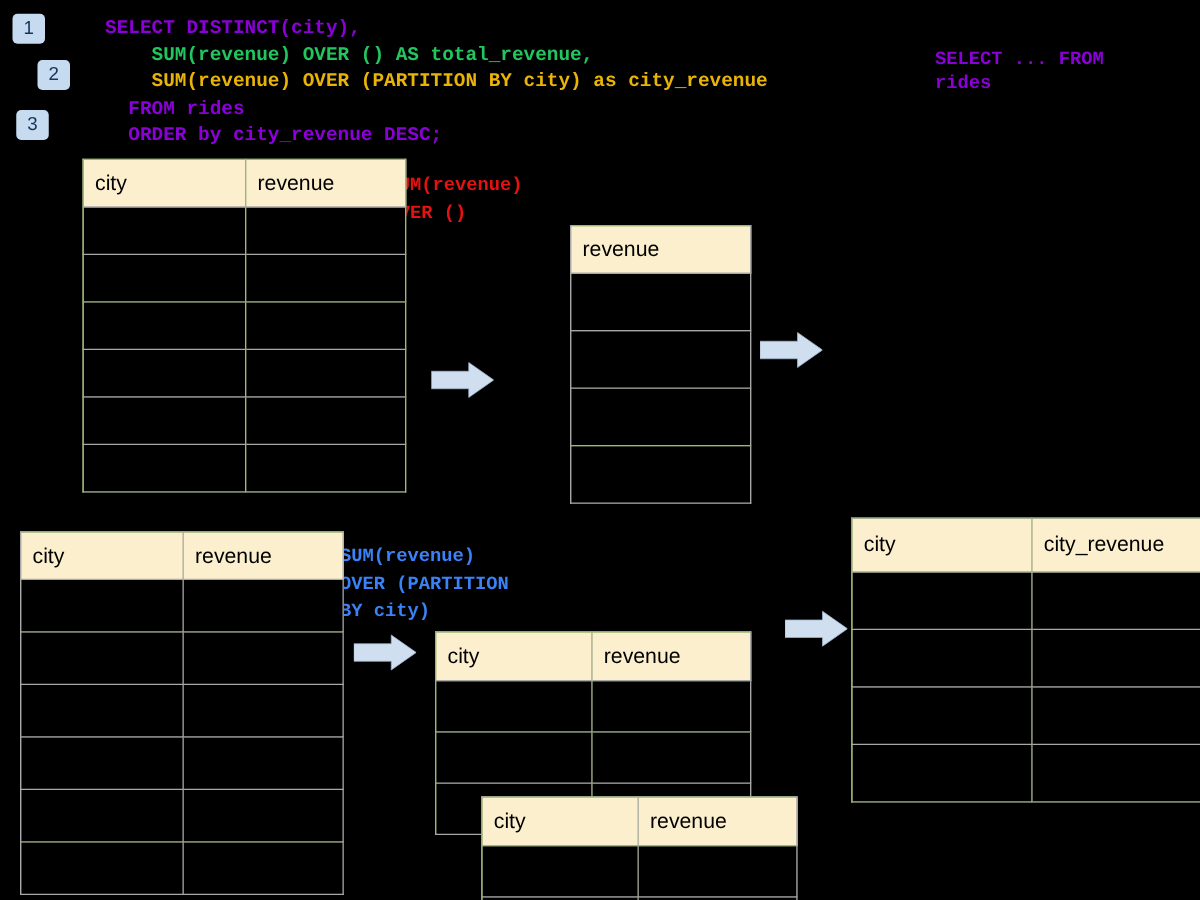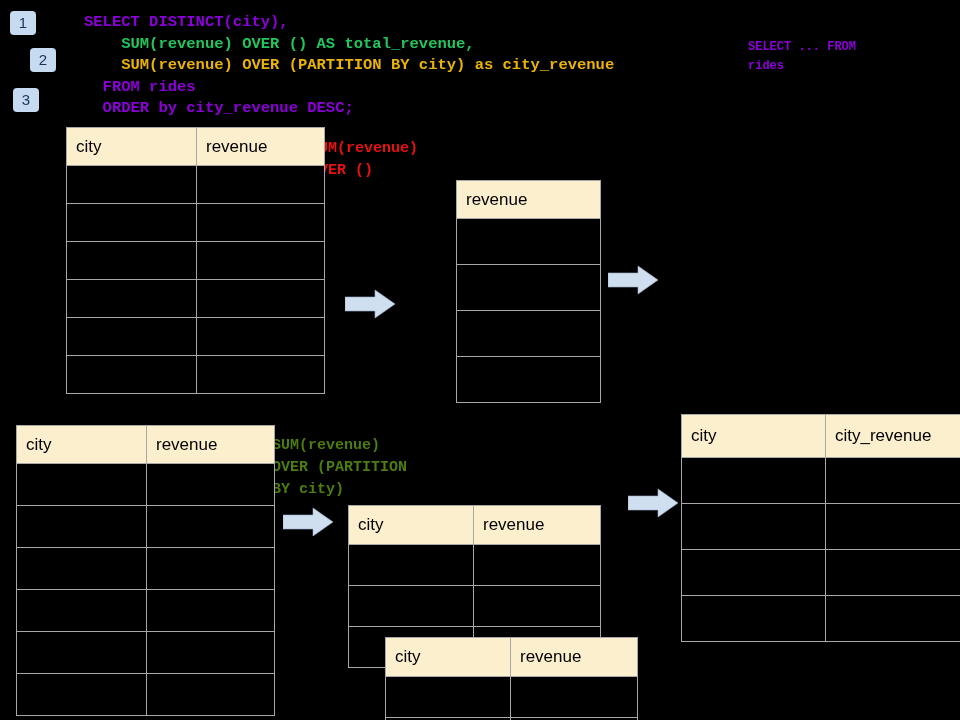--- a/index.html
+++ b/index.html
@@ -42,38 +42,38 @@
   }
   .sql-line { white-space: pre; }
   .c-purple { color: #8b00d8; }
   .c-red    { color: #22c55e; }
   .c-green  { color: #eab308; }
 
   
   .side-note {
     position: absolute;
     font-family: "Liberation Mono", "DejaVu Sans Mono", monospace;
-    font-size: 12px;
+    font-size: 15px;
     font-weight: bold;
     line-height: 19px;
     color: #8b00d8;
     white-space: pre-line;
   }
 
   
   .annot {
     position: absolute;
     font-family: "Liberation Mono", "DejaVu Sans Mono", monospace;
     font-size: 15px;
     font-weight: bold;
     line-height: 22px;
     white-space: pre-line;
   }
   .annot-red   { color: #e81010; }
-  .annot-green { color: #4d7c0f; }
+  .annot-green { color: #3b82f6; }
 
   
   .tbl {
     position: absolute;
     border-collapse: collapse;
     table-layout: fixed;
     background: #84cc16;
   }
   .tbl td {
     border: 1px solid #a8a8a8;

